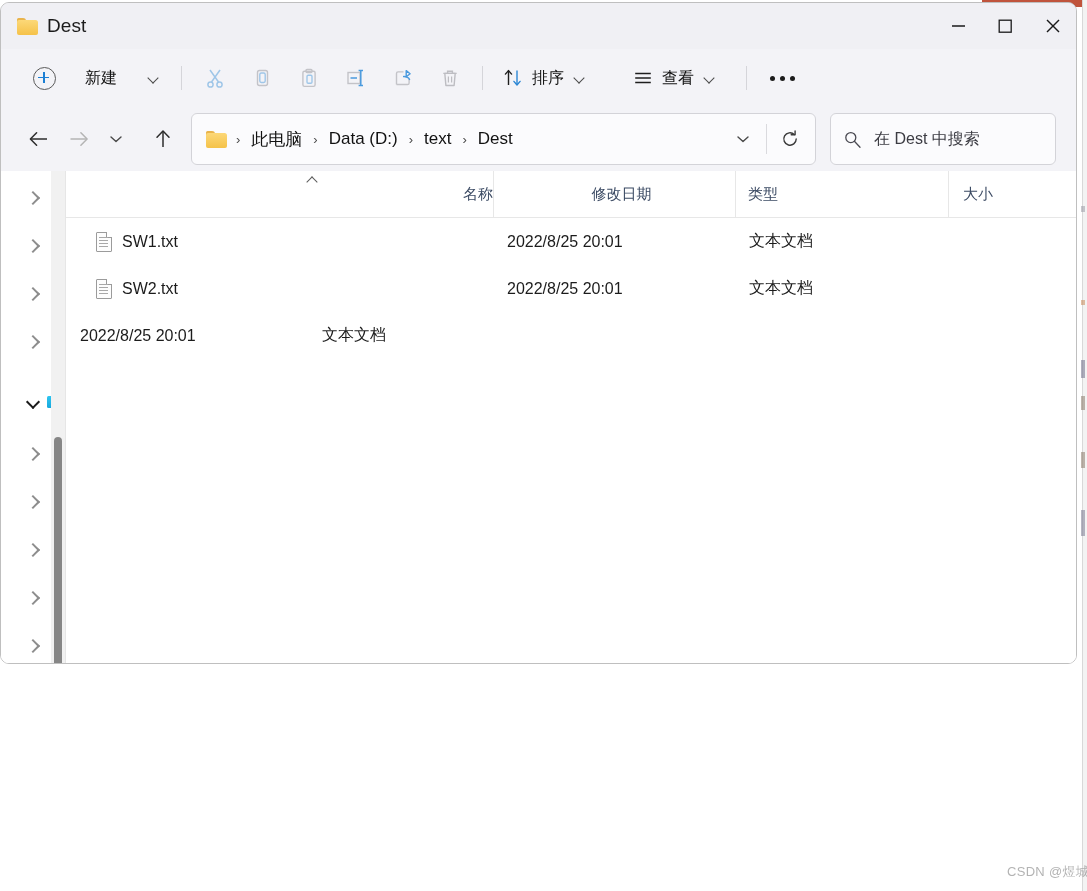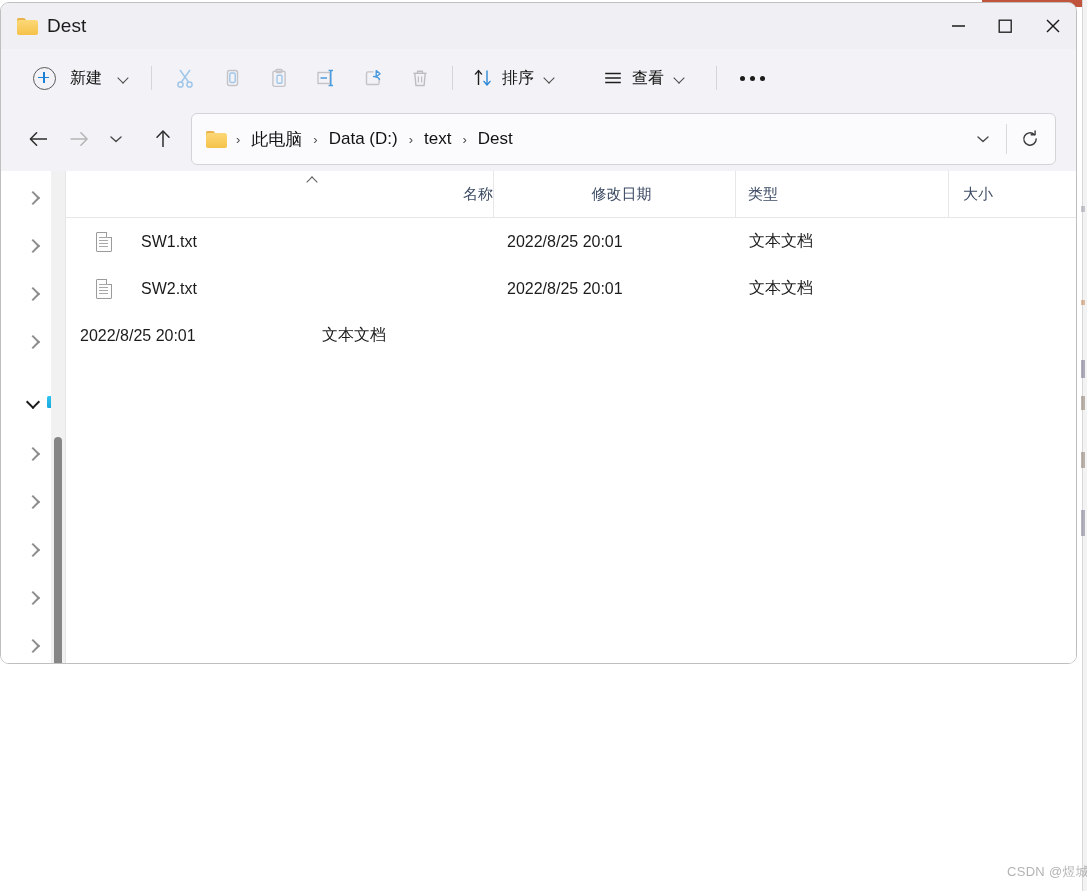--- a/index.html
+++ b/index.html
@@ -122,21 +122,21 @@
   .cmdbar {
     height: 58px;
     display: flex;
     align-items: center;
     padding-left: 24px;
     gap: 0px;
   }
   .cmd-new {
     display: flex;
     align-items: center;
-    gap: 14px;
+    gap: 29px;
     padding: 6px 12px 6px 8px;
     border-radius: 5px;
     height: 34px;
     box-sizing: border-box;
   }
   .plus-circle {
     width: 21px; height: 21px;
     border: 1.6px solid #5a5a5a;
     border-radius: 50%;
     position: relative;
@@ -436,21 +436,21 @@
   .file-row {
     height: 47px;
     display: flex;
     align-items: center;
     padding-left: 0;
   }
   .file-name-cell {
     width: 427px;
     display: flex;
     align-items: center;
-    gap: 29px;
+    gap: 10px;
     padding-left: 30px;
     box-sizing: border-box;
   }
   .txt-ico {
     width: 14px;
     height: 18px;
     position: relative;
     flex: none;
     background: #fdfdfd;
     border: 1px solid #9b9b9b;
@@ -751,20 +751,27 @@
         <div class="addr-divider"></div>
         <div class="addr-ibtn">
           <svg width="20" height="20" viewBox="0 0 20 20" aria-hidden="true">
             <path d="M16.2 10a6.2 6.2 0 1 1-1.9-4.5" fill="none" stroke="#3a3a3a" stroke-width="1.4" stroke-linecap="round"></path>
             <path d="M15.1 1.9v3.9h-3.9" fill="none" stroke="#3a3a3a" stroke-width="1.4" stroke-linecap="round" stroke-linejoin="round"></path>
           </svg>
         </div>
       </div>
     </div>
 
+    <div class="searchbox">
+      <svg width="19" height="19" viewBox="0 0 19 19" aria-hidden="true">
+        <circle cx="7.8" cy="7.6" r="5" fill="none" stroke="#4a4a52" stroke-width="1.3"></circle>
+        <line x1="11.4" y1="11.3" x2="17" y2="17.2" stroke="#4a4a52" stroke-width="1.3" stroke-linecap="round"></line>
+      </svg>
+      <span class="search-ph">在 Dest 中搜索</span>
+    </div>
   </div>
 
   <div class="mainarea">
 
     <div class="navpane">
       <div class="nav-item" style="top:10px;">
         <span class="nav-chev"></span>
       </div>
       <div class="nav-item" style="top:58px;">
         <span class="nav-chev"></span>

